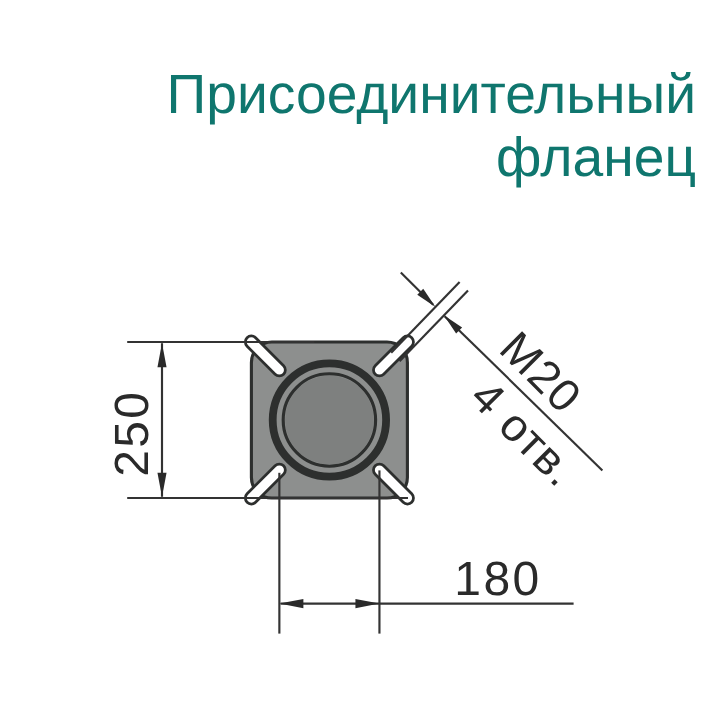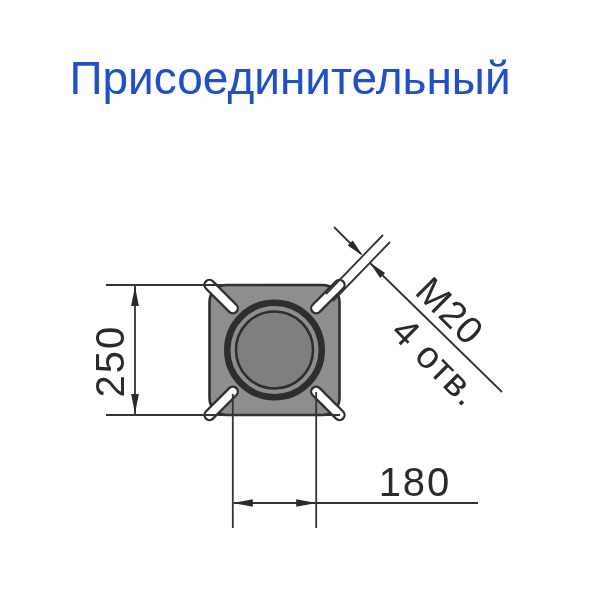--- a/index.html
+++ b/index.html
@@ -3,21 +3,21 @@
 <meta charset="utf-8">
 <style>
   html,body{margin:0;padding:0;}
   body{
     width:600px;height:600px;background:#ffffff;position:relative;overflow:hidden;
     font-family:"Liberation Sans", sans-serif;
   }
   .stage{position:absolute;inset:0;width:600px;height:600px;}
   .title{
     position:absolute;top:52px;left:0;width:580px;
-    text-align:center;color:#1d4ed8;
+    text-align:right;color:#0f766e;
     font-size:46px;line-height:53px;font-weight:400;
     letter-spacing:0px;
   }
   .title span{display:block;}
   svg{position:absolute;inset:0;}
   .dimtext{
     font-family:"Liberation Sans", sans-serif;
     font-size:40px;fill:#2a2a2a;letter-spacing:2px;
   }
   .leadtext{
@@ -25,20 +25,21 @@
     font-size:38px;fill:#2a2a2a;letter-spacing:1px;
   }
 </style>
 </head>
 <body>
 
 <div class="stage">
 
   <div class="title">
     <span>Присоединительный</span>
+    <span>фланец</span>
   </div>
 
   <svg width="600" height="600" viewBox="0 0 600 600">
 
     <g>
       <rect x="209.5" y="285" width="130" height="130" rx="17" ry="17" fill="#8d8f8e" stroke="#2d2f2e" stroke-width="2.6"></rect>
 
       <rect x="54" y="-5" width="43" height="10" rx="5" ry="5" transform="translate(274.5,350) rotate(-135)" fill="#ffffff" stroke="#2d2f2e" stroke-width="2.3"></rect>
       <rect x="54" y="-5" width="43" height="10" rx="5" ry="5" transform="translate(274.5,350) rotate(-45)" fill="#ffffff" stroke="#2d2f2e" stroke-width="2.3"></rect>
       <rect x="54" y="-5" width="43" height="10" rx="5" ry="5" transform="translate(274.5,350) rotate(135)" fill="#ffffff" stroke="#2d2f2e" stroke-width="2.3"></rect>

